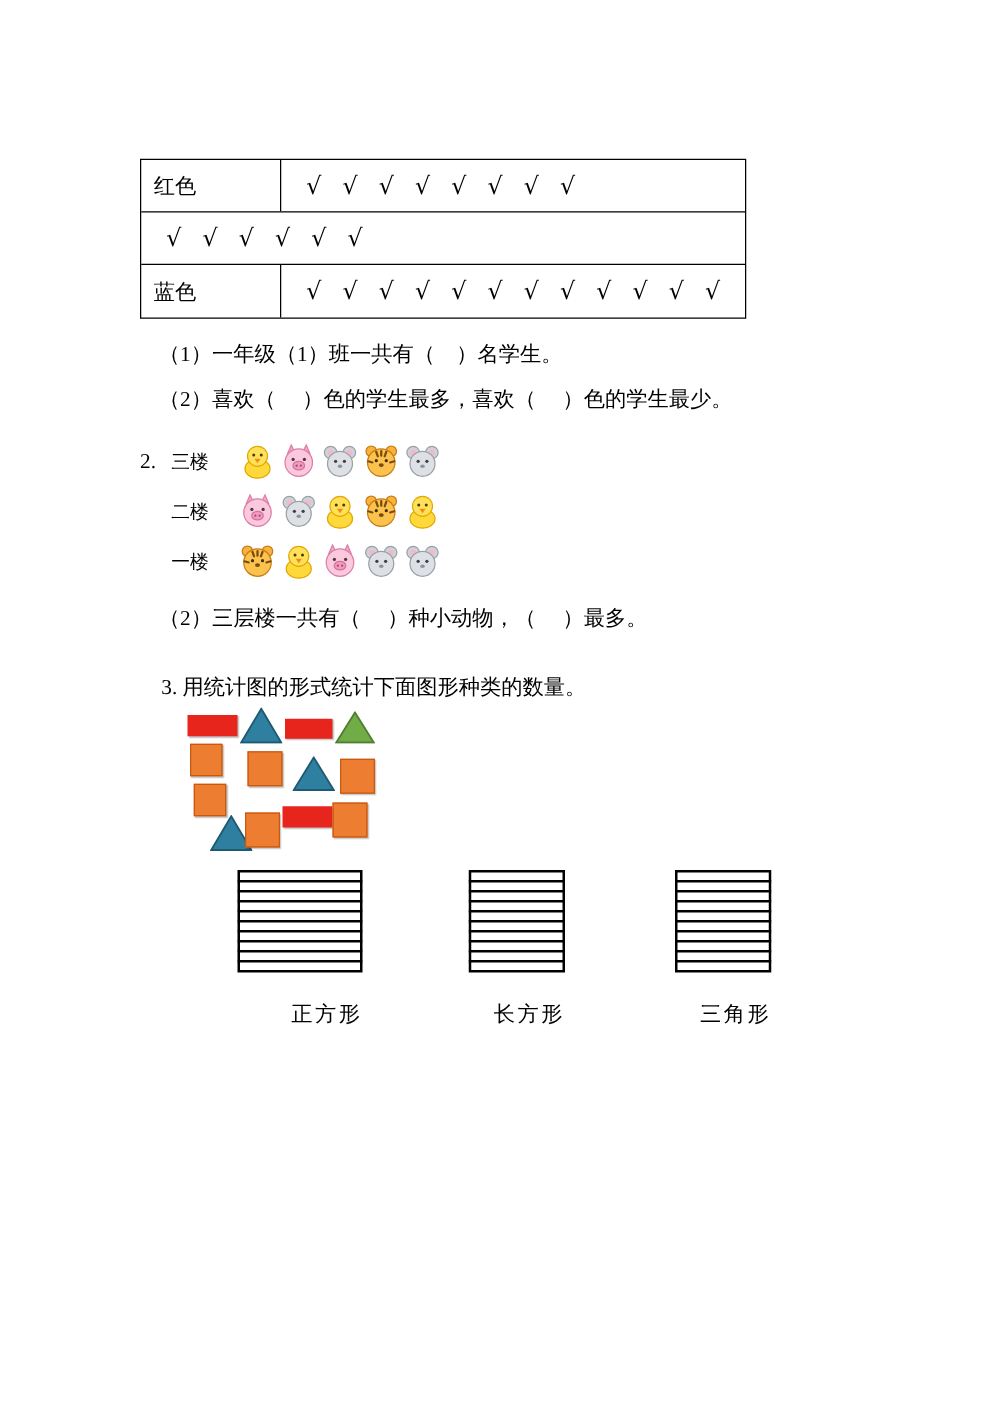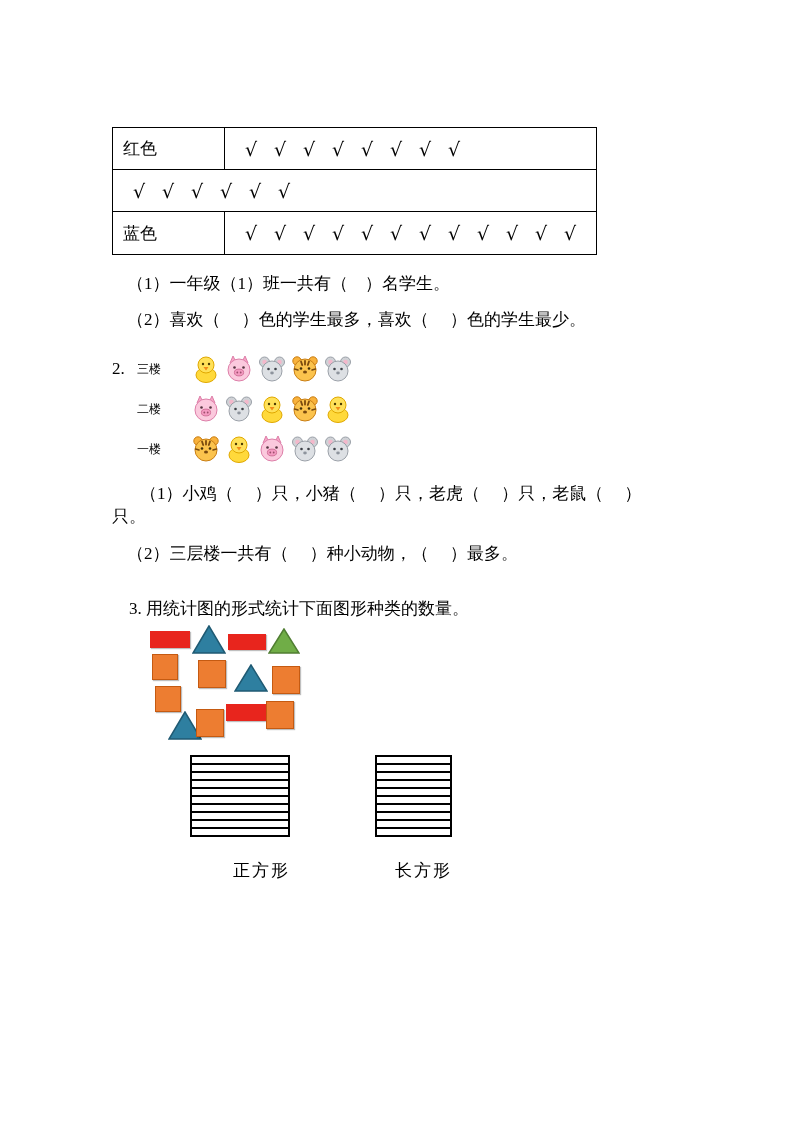--- a/index.html
+++ b/index.html
@@ -21,21 +21,21 @@
   .check { display:inline-block; width:29px; font-size:19px; font-family:"DejaVu Sans",sans-serif; }
 
   .question { font-size:17px; line-height:23px; white-space:pre-wrap; }
   .q-s1a { margin-top:17px; padding-left:15px; }
   .q-s1b { margin-top:13px; padding-left:15px; }
 
   
   .floors { margin-top:18px; }
   .floor-row { display:flex; align-items:center; height:40px; }
   .sec-num { width:25px; font-size:17px; }
-  .floor-label { width:46px; font-size:12px; }
+  .floor-label { width:46px; font-size:15px; }
   .animal-strip { display:flex; gap:3px; margin-left:8px; }
   .animal { width:30px; height:30px; display:inline-block; }
   .animal svg { display:block; }
   .q-s2a { margin-top:13px; text-indent:28px; }
   .q-s2b { margin-top:14px; padding-left:15px; }
 
   
   .title-3 { margin-top:32px; padding-left:17px; }
   .shape-cluster { position:relative; height:130px; margin-top:5px; }
   .shape { position:absolute; }
@@ -293,22 +293,20 @@
               <circle cx="15" cy="17" r="10" fill="#DDE0E4" stroke="#9aa0a8" stroke-width="1"></circle>
               <circle cx="11.5" cy="15" r="1.3" fill="#3c3f46"></circle>
               <circle cx="18.5" cy="15" r="1.3" fill="#3c3f46"></circle>
               <ellipse cx="15" cy="19" rx="1.8" ry="1.4" fill="#8d939c"></ellipse>
             </svg>
           </span>
         </span>
       </div>
     </div>
 
-  <p class="question q-s2a">（1）小鸡（     ）只，小猪（     ）只，老虎（     ）只，老鼠（     ）
-只。</p>
   <p class="question q-s2b">（2）三层楼一共有（     ）种小动物，（     ）最多。</p>
 
   <p class="title title-3">3. 用统计图的形式统计下面图形种类的数量。</p>
 
   <div class="shape-cluster">
       <div class="shape rect" style="width: 40px; height: 17px; background: rgb(232, 37, 29); left: 38px; top: 6px;"></div>
       <svg width="34" height="29" viewBox="0 0 34 29" class="shape" style="left: 80px; top: 0px;">
         <polygon points="17,1 1,28 33,28" fill="#2e7fa0" stroke="#1f5a73" stroke-width="1.5"></polygon>
       </svg>
       <div class="shape rect" style="width: 38px; height: 16px; background: rgb(232, 37, 29); left: 116px; top: 9px;"></div>
@@ -354,15 +352,30 @@
           <div class="gcell"></div>
           <div class="gcell"></div>
           <div class="gcell"></div>
           <div class="gcell"></div>
           <div class="gcell"></div>
           <div class="gcell"></div>
           <div class="gcell"></div>
         </div>
         <div class="chart-label">长方形</div>
       </div>
+      <div class="chart chart-2">
+        <div class="grid">
+          <div class="gcell"></div>
+          <div class="gcell"></div>
+          <div class="gcell"></div>
+          <div class="gcell"></div>
+          <div class="gcell"></div>
+          <div class="gcell"></div>
+          <div class="gcell"></div>
+          <div class="gcell"></div>
+          <div class="gcell"></div>
+          <div class="gcell"></div>
+        </div>
+        <div class="chart-label">三角形</div>
+      </div>
     </div>
 
 </div>
 
 </body></html>

